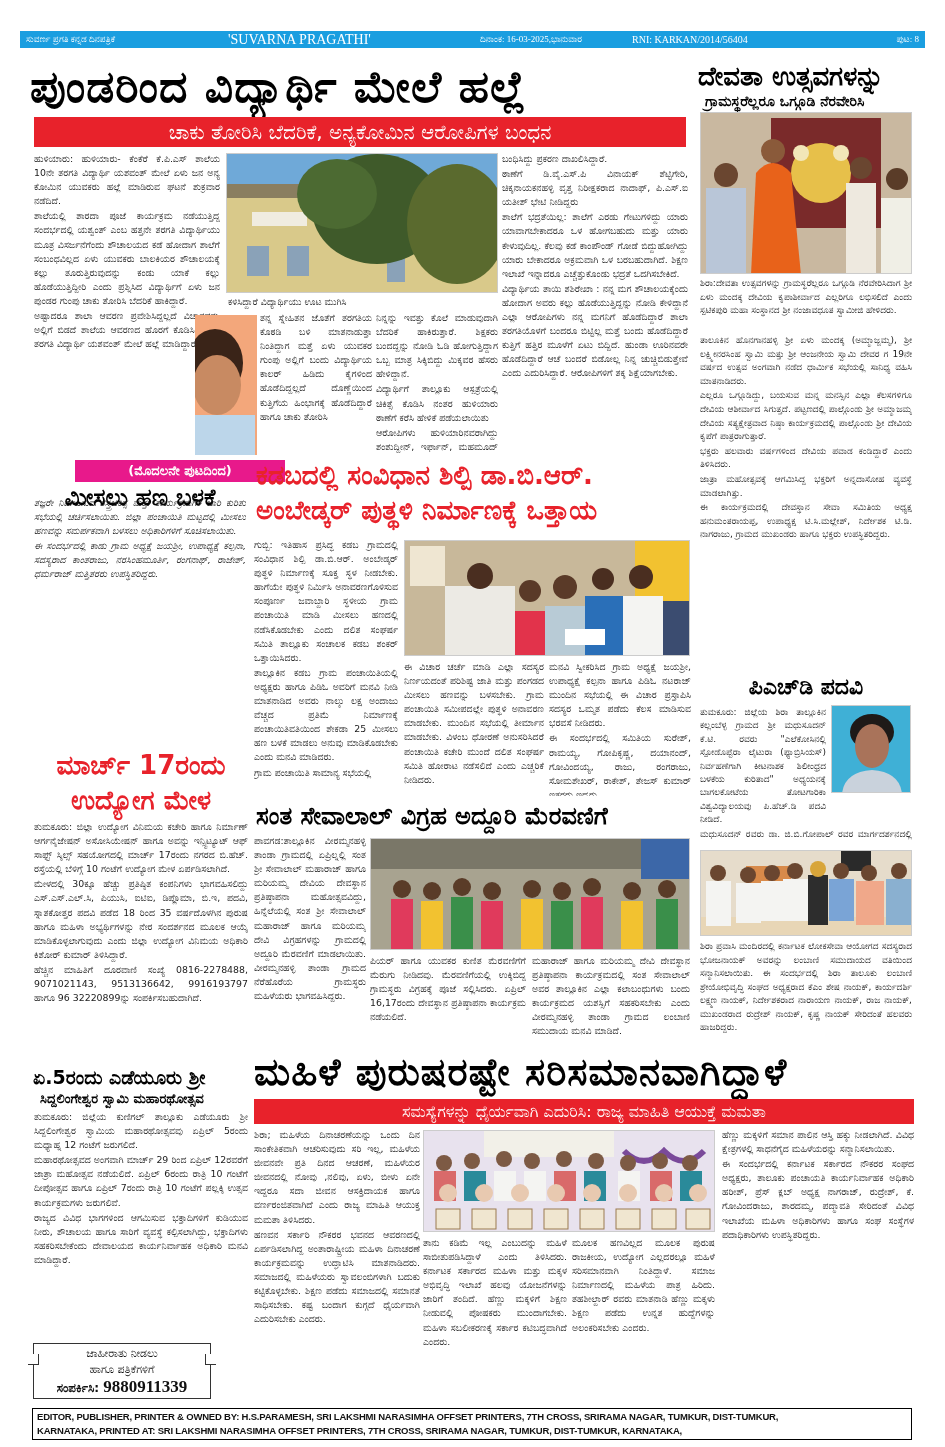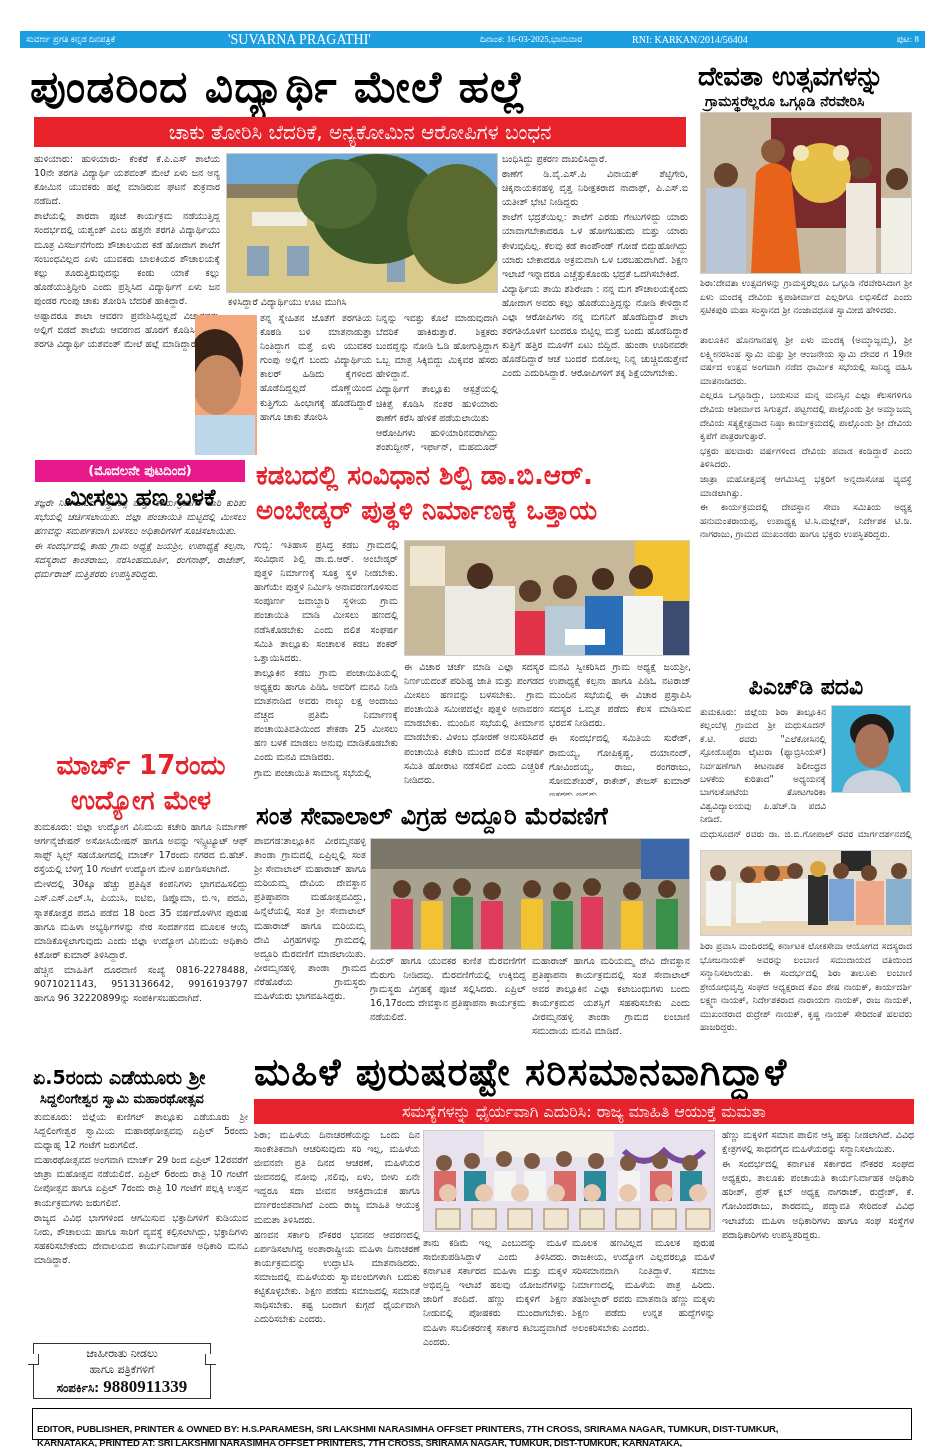--- a/index.html
+++ b/index.html
@@ -11,31 +11,31 @@
 
   .abs { position: absolute; }
   .headline-xl { font-family: "DejaVu Sans", sans-serif; font-weight: bold; color: #000; white-space: nowrap; letter-spacing: 1px; }
   .redbar { background: #e8222b; color: #fff; font-family: "DejaVu Sans", sans-serif; font-weight: normal; display: flex; align-items: center; justify-content: center; white-space: nowrap; }
   .body-col { font-family: "DejaVu Sans", sans-serif; font-size: 9.4px; line-height: 14.1px; color: #1a1a1a; overflow: hidden; text-align: justify; }
   .body-col p { margin-bottom: 1px; }
   .photo { position: absolute; overflow: hidden; border: 1px solid #ccc; }
   .caption { font-family: "DejaVu Sans", sans-serif; font-size: 9.4px; line-height: 14px; color: #1a1a1a; overflow: hidden; text-align: justify; }
   .red-title { color: #e8222b; font-family: "DejaVu Sans", sans-serif; font-weight: bold; white-space: nowrap; }
   .black-title { color: #000; font-family: "DejaVu Sans", sans-serif; font-weight: bold; white-space: nowrap; }
-  .pinkbar { background: #e8198b; color: #fff; font-family: "DejaVu Sans", sans-serif; font-weight: bold; display: flex; align-items: center; justify-content: center; }
+  .pinkbar { background: #e8198b; color: #fff; font-family: "DejaVu Sans", sans-serif; font-weight: bold; display: flex; align-items: center; justify-content: center; margin-left: 40px; }
 
   .ad-box { position: absolute; left: 33px; top: 1343px; width: 178px; height: 56px; border: 1.5px solid #333; display: flex; flex-direction: column; align-items: center; justify-content: center; font-family: "DejaVu Sans", sans-serif; }
   .ad-box .l1, .ad-box .l2 { font-size: 11px; line-height: 16px; }
   .ad-box .l3 { font-size: 12px; line-height: 18px; font-weight: bold; }
   .ad-box .phone { font-family: "Liberation Serif", serif; font-size: 17px; }
   .ad-box::before, .ad-box::after { content: ""; position: absolute; width: 10px; height: 10px; background: #fff; border: 1.5px solid #333; }
   .ad-box::before { left: -6px; top: 10px; border-left: none; border-top: none; }
   .ad-box::after { right: -6px; top: 10px; border-right: none; border-top: none; }
 
-  .footer { position: absolute; left: 32px; top: 1408px; width: 880px; height: 32px; border: 1px solid #000; font-family: "Liberation Sans", sans-serif; font-size: 9.5px; line-height: 14px; padding: 13px 4px; font-weight: bold; letter-spacing: -0.2px; }
+  .footer { position: absolute; left: 32px; top: 1408px; width: 880px; height: 32px; border: 1px solid #000; font-family: "Liberation Sans", sans-serif; font-size: 9.5px; line-height: 14px; padding: 1px 4px; font-weight: bold; letter-spacing: -0.2px; }
 </style>
 </head>
 <body>
 
 <div class="masthead">
   <span style="left:6px;">ಸುವರ್ಣ ಪ್ರಗತಿ ಕನ್ನಡ ದಿನಪತ್ರಿಕೆ</span>
   <span style="left:208px;font-size:14px;">'SUVARNA PRAGATHI'</span>
   <span style="left:460px;">ದಿನಾಂಕ: 16-03-2025,ಭಾನುವಾರ</span>
   <span style="left:612px;font-size:10px;">RNI: KARKAN/2014/56404</span>
   <span style="right:6px;">ಪುಟ: 8</span>

